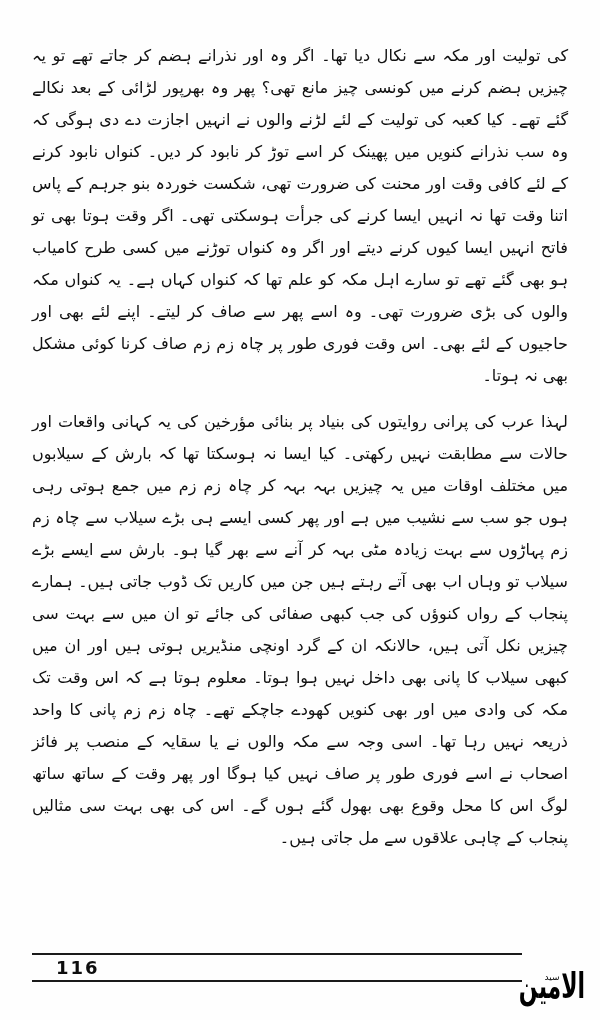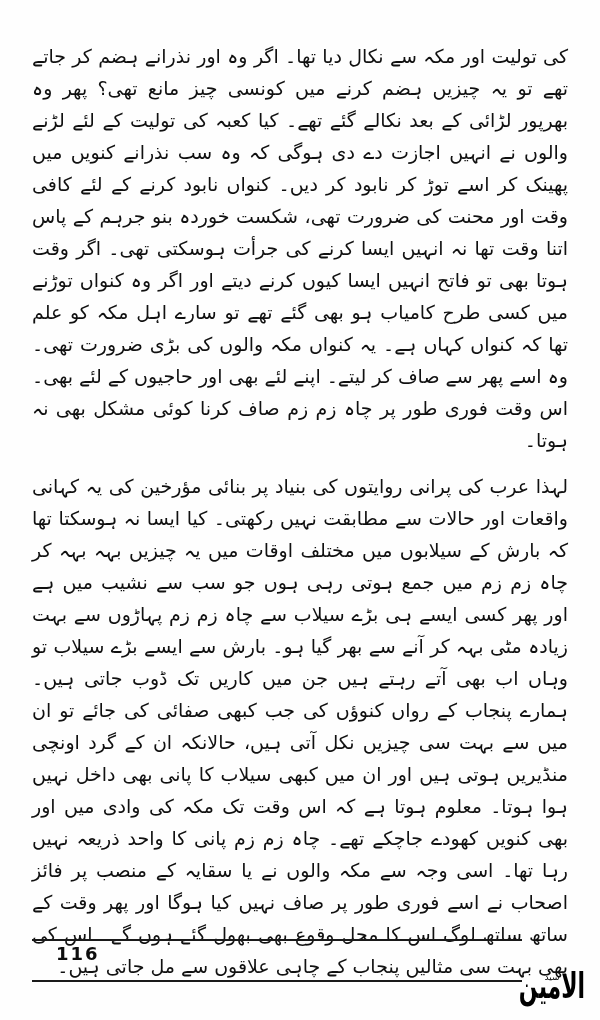--- a/index.html
+++ b/index.html
@@ -18,40 +18,40 @@
     overflow: hidden;
     box-shadow: 0 0 4px rgba(0,0,0,0.25);
   }
   .text-block {
     position: absolute;
     top: 40px;
     right: 32px;
     left: 32px;
     direction: rtl;
     text-align: justify;
-    font-size: 19px;
+    font-size: 16px;
     line-height: 32px;
     color: #101010;
   }
   .text-block p {
     margin: 0;
     padding: 0;
     text-align: justify;
   }
   .text-block p + p {
     margin-top: 14px;
   }
   .footer {
     position: absolute;
     left: 32px;
     right: 78px;
     bottom: 38px;
     border-top: 2px solid #1a1a1a;
     border-bottom: 2px solid #1a1a1a;
-    padding: 2px 0 16px 0;
+    padding: 2px 0 2px 0;
   }
   .page-number {
     direction: ltr;
     text-align: left;
     font-weight: bold;
     font-size: 18px;
     letter-spacing: 2px;
     padding-left: 24px;
     color: #0d0d0d;
     font-family: "DejaVu Sans", sans-serif;

